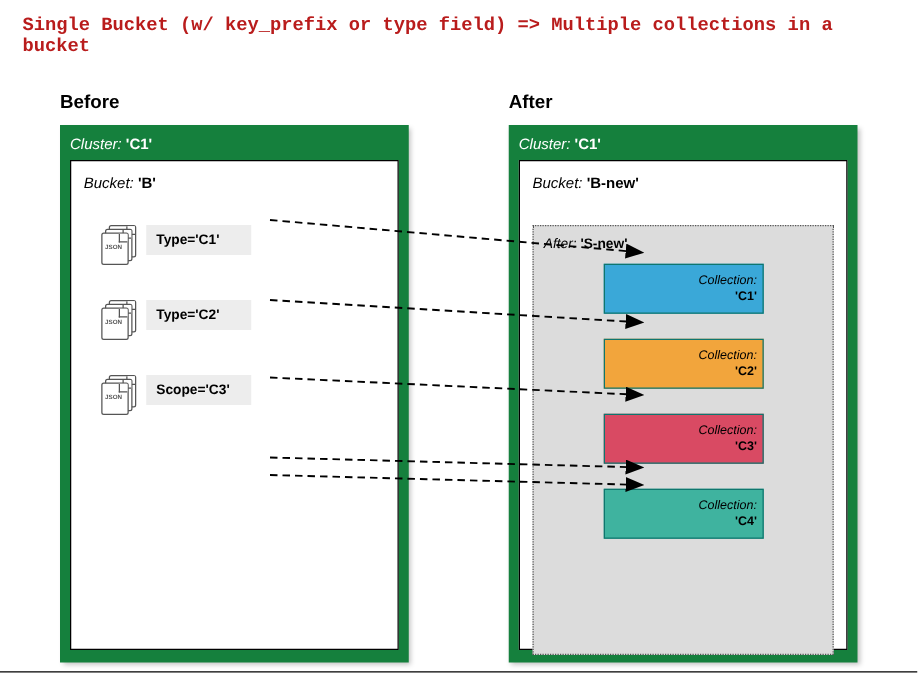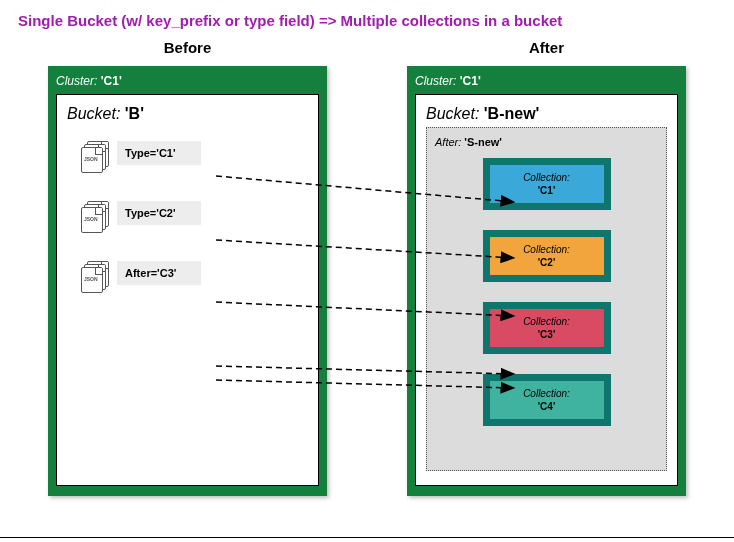--- a/index.html
+++ b/index.html
@@ -5,34 +5,34 @@
   * { box-sizing: border-box; margin: 0; padding: 0; }
   body {
     font-family: Arial, Helvetica, sans-serif;
     background: #fff;
     width: 734px;
     height: 542px;
     position: relative;
     padding: 12px 18px;
   }
   .headline {
-    color: #a21caf;
+    color: #b91c1c;
     font-size: 15px;
     font-weight: 600;
-    margin-bottom: 10px;
+    margin-bottom: 27px;
+    font-family: Liberation Mono, monospace;
   }
   .cols {
     display: flex;
     justify-content: space-between;
     gap: 80px;
     padding: 0 30px;
   }
   .col { flex: 1; }
   .col-title {
-    text-align: center;
     font-size: 15px;
     font-weight: 700;
     margin-bottom: 10px;
   }
   .cluster {
     background: #15803d;
     padding: 8px;
     height: 430px;
     box-shadow: 2px 2px 4px rgba(0,0,0,0.25);
   }
@@ -44,22 +44,22 @@
   .cluster-label .it { font-style: italic; }
   .cluster-label .bv { font-weight: 700; }
   .bucket {
     background: #fff;
     border: 1px solid #000;
     height: calc(100% - 22px);
     padding: 10px;
     position: relative;
   }
   .bucket-label {
-    font-size: 16px;
-    margin-bottom: 4px;
+    font-size: 12px;
+    margin-bottom: 27px;
   }
   .bucket-label .it { font-style: italic; }
   .bucket-label .bv { font-weight: 700; }
   .docs {
     display: flex;
     flex-direction: column;
     gap: 30px;
     margin-top: 18px;
     padding-left: 14px;
   }
@@ -119,22 +119,22 @@
   }
   .scope-label .it { font-style: italic; }
   .scope-label .bv { font-weight: 700; }
   .coll-list {
     display: flex;
     flex-direction: column;
     gap: 20px;
     padding: 0 14px;
   }
   .coll {
-    border: 7px solid #0f766e;
-    text-align: center;
+    border: 1px solid #0f766e;
+    text-align: right;
     padding: 6px 4px;
     font-size: 10px;
     line-height: 1.3;
     width: 128px;
     margin: 0 auto;
   }
   .coll .it { font-style: italic; }
   .coll .bv { font-weight: 700; }
   .c-blue   { background: #3aa8d8; }
   .c-orange { background: #f2a53c; }
@@ -190,21 +190,21 @@
             <span class="type-pill"><b>Type='C2'</b></span>
           </div>
           <div class="doc-row">
             <div class="doc-icon">
                 <div class="sheet s1"></div>
                 <div class="sheet s2"></div>
                 <div class="sheet s3">
                   <span class="jtxt">JSON</span>
                 </div>
               </div>
-            <span class="type-pill"><b>After='C3'</b></span>
+            <span class="type-pill"><b>Scope='C3'</b></span>
           </div>
         </div>
       </div>
     </div>
   </div>
 
   <div class="col">
     <div class="col-title">After</div>
     <div class="cluster">
       <div class="cluster-label">

